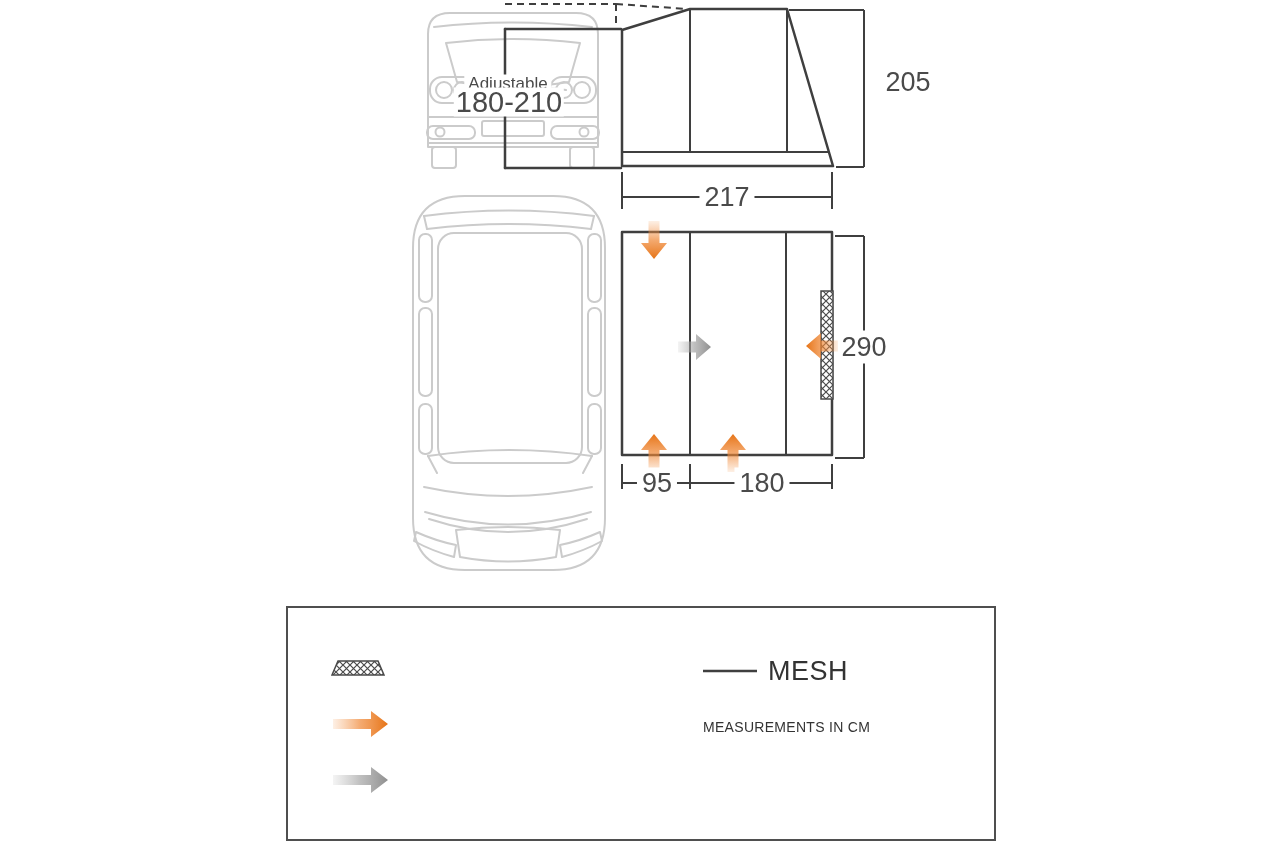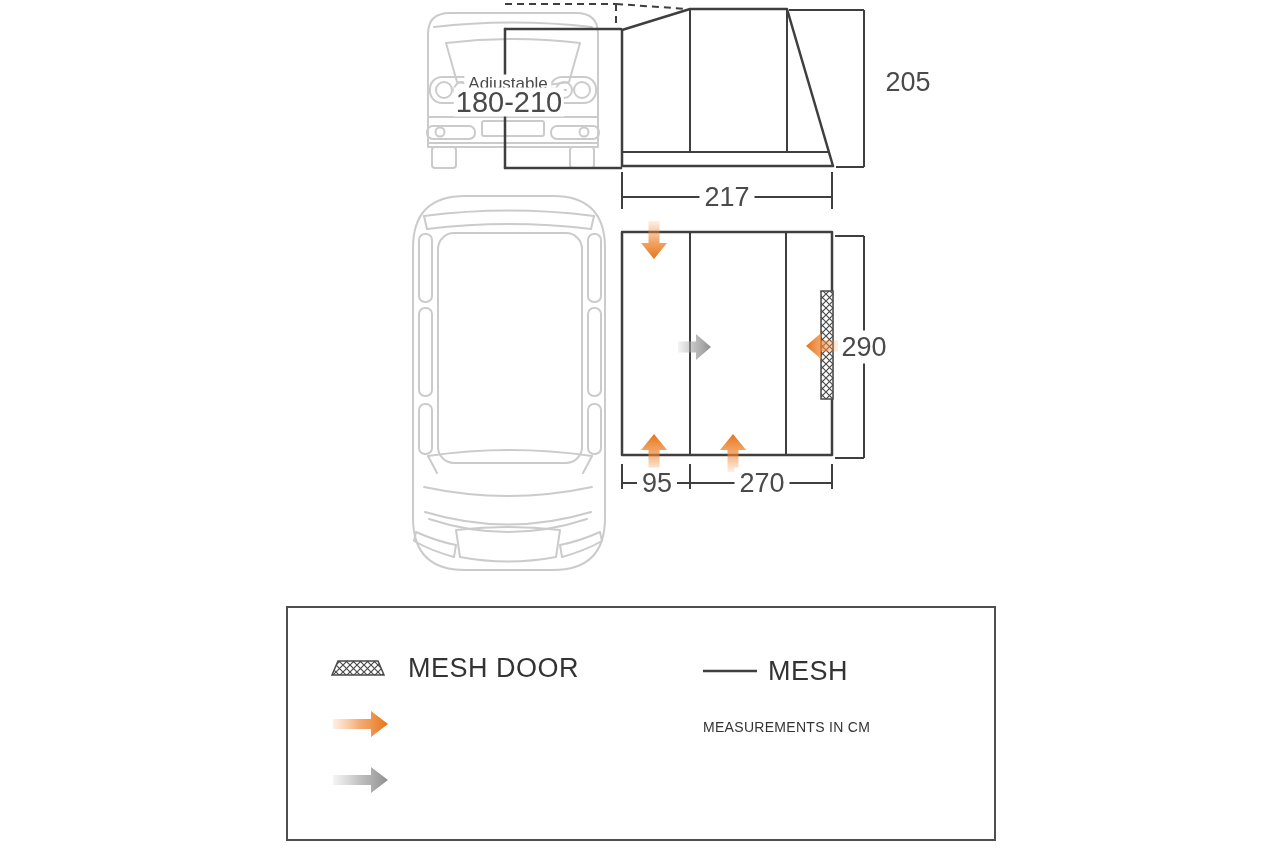--- a/index.html
+++ b/index.html
@@ -184,19 +184,18 @@
     </g>
   </svg>
 
   <div class="label adj1" style="left:508px;top:83px;">Adjustable</div>
   <div class="label adj2" style="left:509px;top:102px;">180-210</div>
 
   <div class="label dim-v" style="left:908px;top:82px;">205</div>
   <div class="label dim" style="left:727px;top:197px;">217</div>
   <div class="label dim-v" style="left:864px;top:347px;">290</div>
   <div class="label dim" style="left:657px;top:483px;text-align:right;">95</div>
-  <div class="label dim" style="left:762px;top:483px;">270</div>
-
-  <div class="label-left legend-big" style="left:408px;top:668px;">MESH DOOR</div>
+  <div class="label dim" style="left:762px;top:483px;">180</div>
+
   <div class="label-left legend-big" style="left:768px;top:671px;">MESH</div>
   <div class="label-left legend-note" style="left:703px;top:727px;">MEASUREMENTS IN CM</div>
 
 </div>
 
 </body></html>

